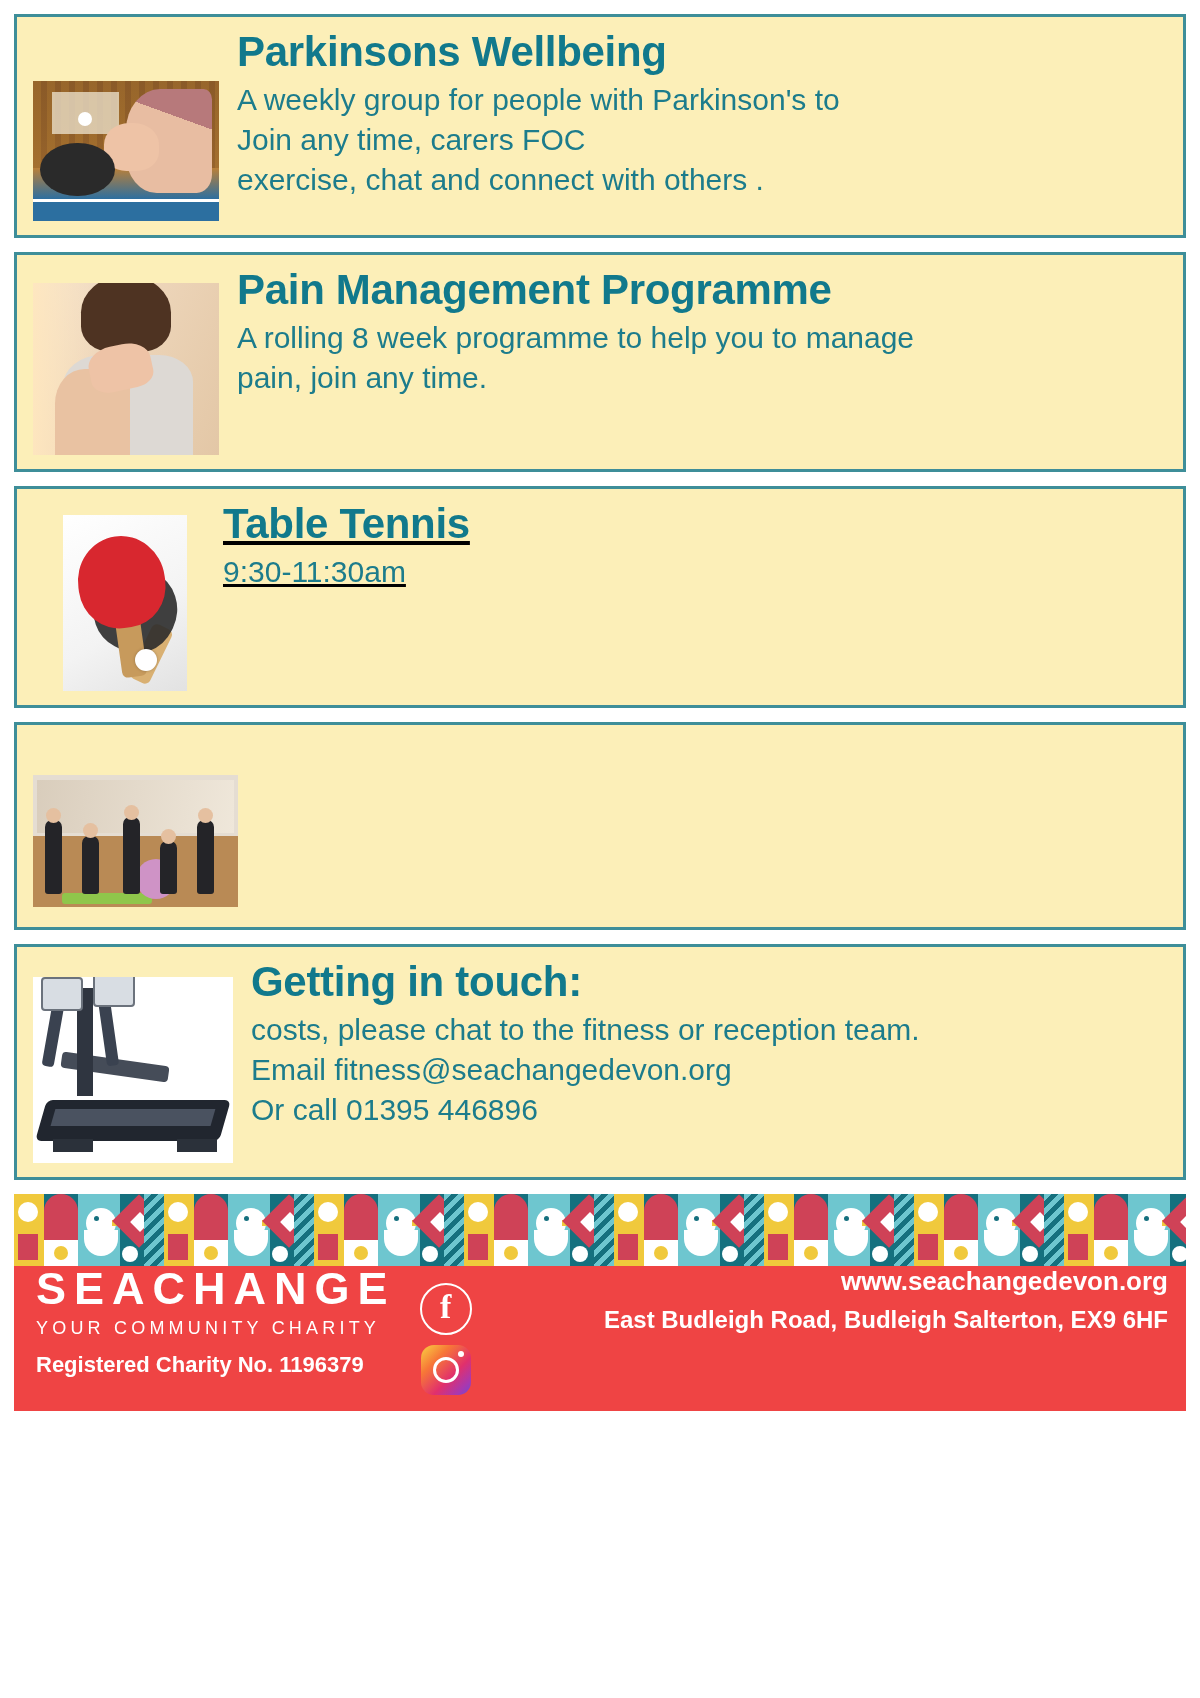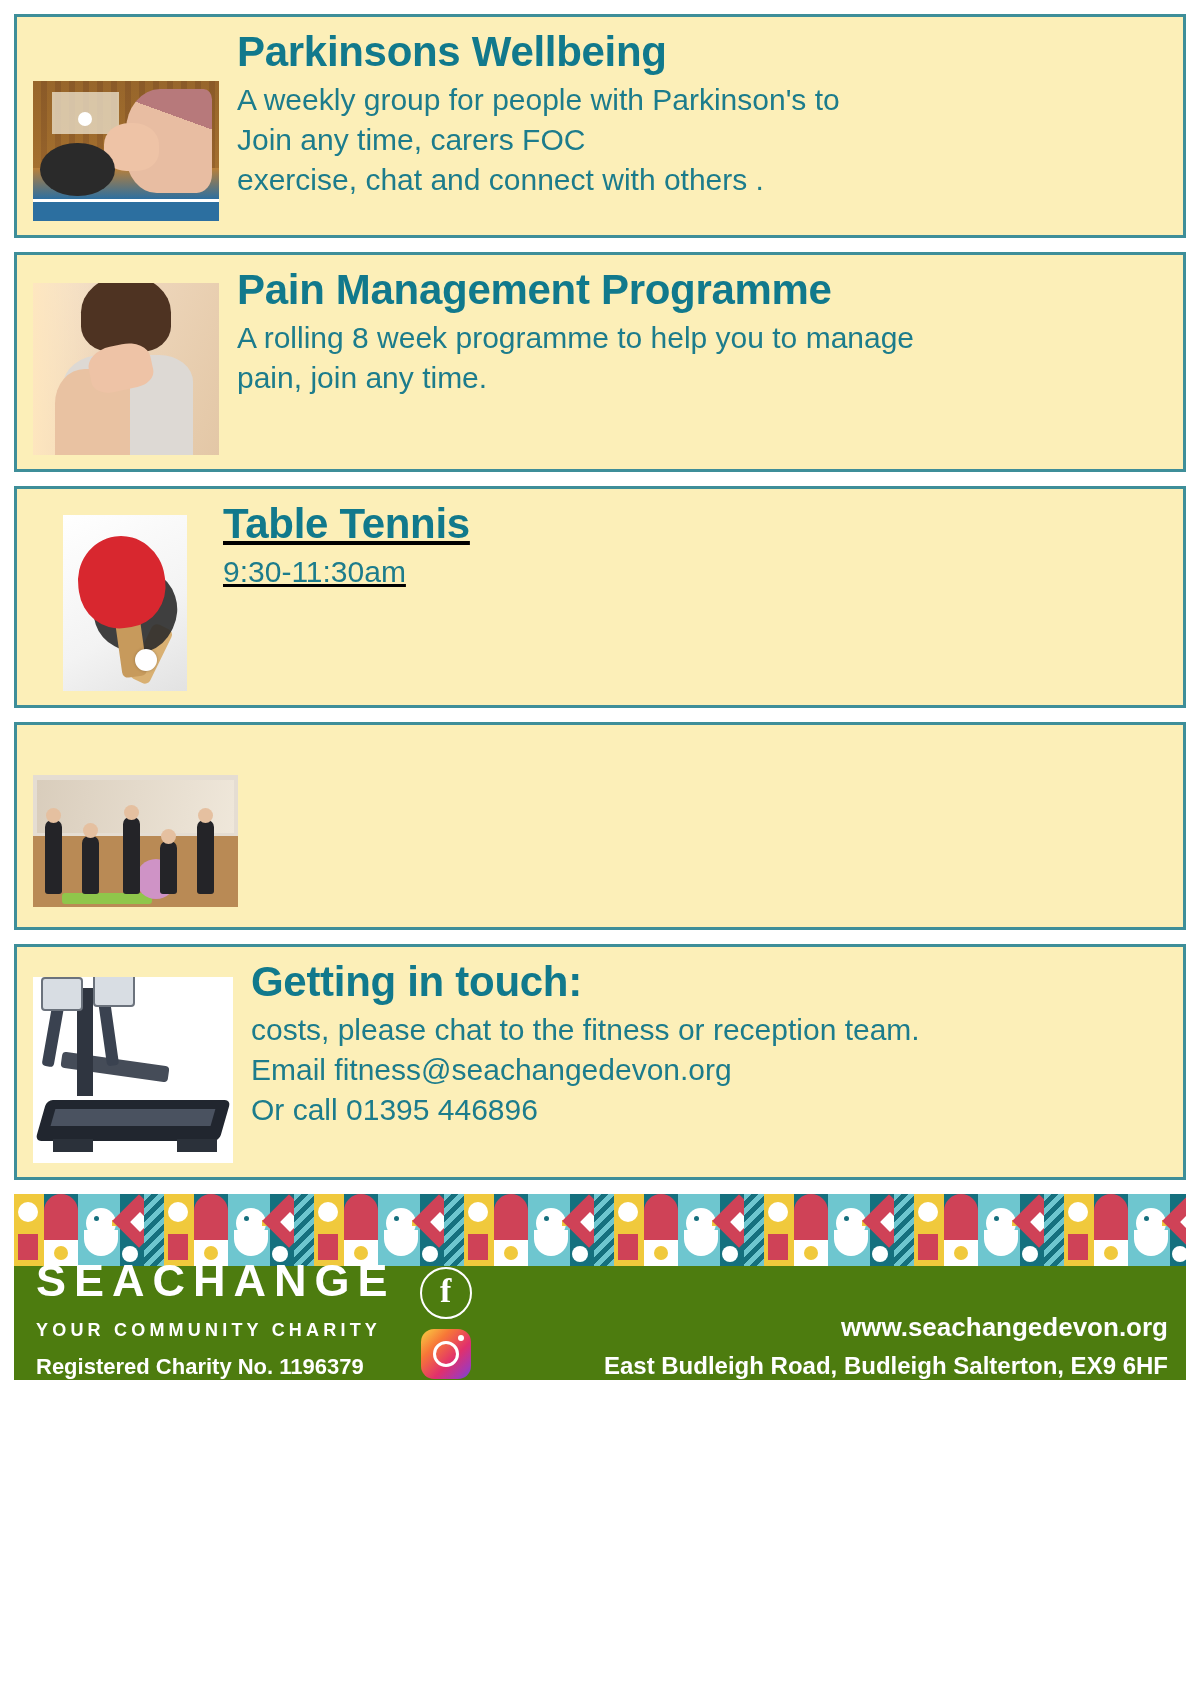--- a/index.html
+++ b/index.html
@@ -187,35 +187,35 @@
     margin-top: 14px;
     height: 72px;
     overflow: hidden;
     display: flex;
   }
   .pat-tile { position: relative; width: 150px; height: 72px; flex: 0 0 150px; }
   .pat-tile div { position: absolute; }
 
   
   .footer {
-    background: #4d7c0f;
-    height: 114px;
+    background: #ef4444;
+    height: 145px;
     display: flex;
-    align-items: flex-end;
+    align-items: flex-start;
     padding: 0 14px 0 22px;
     color: #ffffff;
     position: relative;
   }
   .brand { flex: 0 0 auto; }
   .brand .wordmark {
     font-size: 45px; font-weight: 700; letter-spacing: 8px; line-height: 1;
     color: #ffffff;
   }
   .brand .tagline {
-    font-size: 18px; letter-spacing: 4.2px; margin-top: 17px; color:#ffffff; font-weight:700;
+    font-size: 18px; letter-spacing: 4.2px; margin-top: 7px; color:#ffffff; font-weight:400;
   }
   .brand .charity {
     font-size: 22px; font-weight: 700; margin-top: 13px; color:#ffffff;
   }
   .socials {
     flex: 0 0 auto; width: 72px; margin-left: 14px;
     display:flex; flex-direction:column; align-items:center; justify-content:center; gap: 10px;
     align-self: center;
   }
   .fb-icon {

